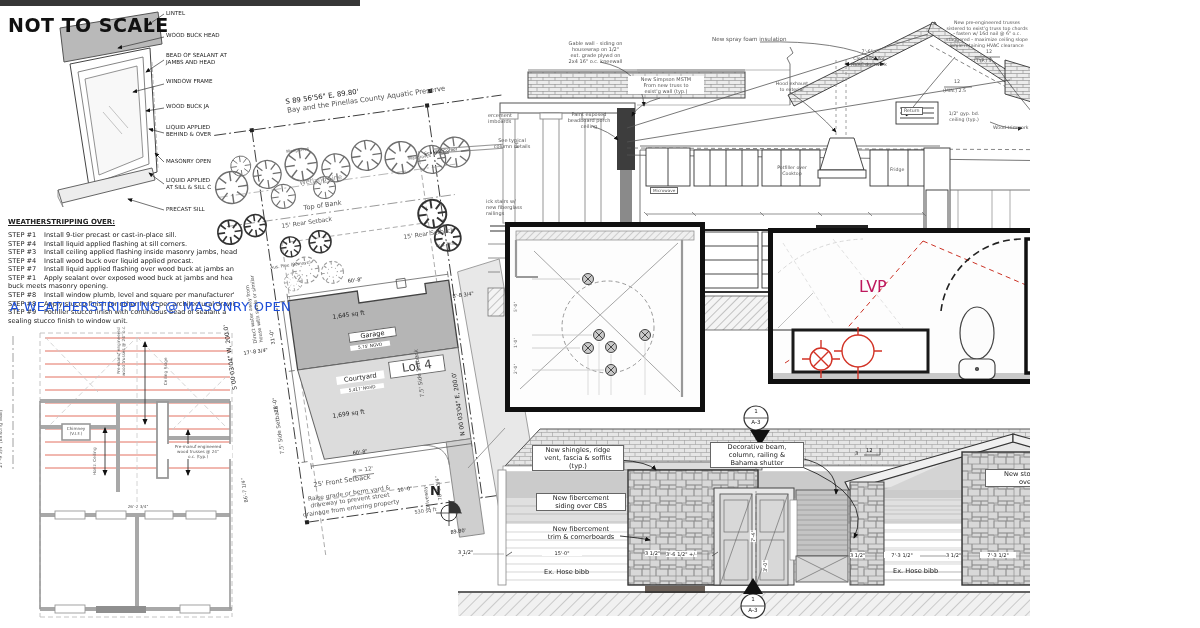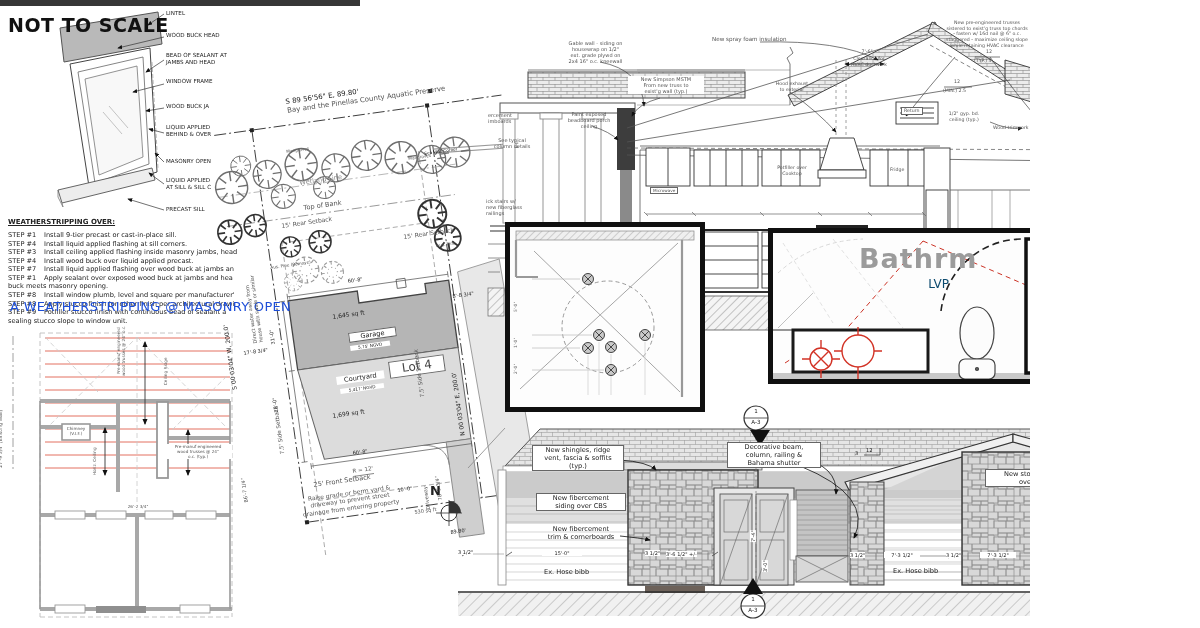--- a/index.html
+++ b/index.html
@@ -19,21 +19,21 @@
   .gray{color:#8f8f8f}.mid{color:#555}
   .hd{font-weight:bold;font-size:19px;letter-spacing:.5px;color:#111}
   .notes{position:absolute;left:8px;top:218px;width:256px;z-index:6;font-size:6.6px;line-height:1.3}
   .notes .nh{font-weight:bold;text-decoration:underline;margin-bottom:4px;font-size:7px}
   .srow{display:flex}
   .srow .sl{width:36px;flex:0 0 36px}
   .dtitle{position:absolute;left:10px;top:299px;font-size:13px;color:#1d4ed8;letter-spacing:.3px;z-index:6;white-space:nowrap}
   .inset{position:absolute;background:#fdfdfd;border:5px solid #101010;z-index:8}
   .inset svg{position:absolute;left:0;top:0}
   .bathname{position:absolute;left:86px;top:10px;font-size:27px;font-weight:bold;color:#9b9b9b;letter-spacing:1px;z-index:9}
-  .bathlvp{position:absolute;left:86px;top:44px;width:90px;text-align:right;font-size:12px;color:#0c4a6e;z-index:9}
+  .bathlvp{position:absolute;left:86px;top:44px;width:90px;text-align:left;font-size:16px;color:#be185d;z-index:9}
   .idim{position:absolute;font-size:4.4px;color:#666;z-index:9;white-space:nowrap}
 </style>
 </head>
 <body>
 
 <div class="canvas">
 
 <svg class="main" width="1200" height="628" viewBox="0 0 1200 628">
 <defs>
   <marker id="arr" markerWidth="7" markerHeight="7" refX="6" refY="3" orient="auto-start-reverse">
@@ -373,21 +373,21 @@
         <span>Install window plumb, level and square per manufacturer'</span>
       </div>
   <div class="srow">
         <span class="sl">STEP #8</span>
         <span>Apply stucco finish (or other finish per architectural drawi</span>
       </div>
   <div class="srow">
         <span class="sl">STEP #9</span>
         <span>Potfiller stucco finish with continuous bead of sealant a</span>
       </div>
-  <div>sealing stucco slope to window unit.</div>
+  <div>sealing stucco finish to window unit.</div>
 </div>
 <div class="dtitle">A  WEATHERSTRIPPING @ MASONRY OPEN</div>
 
 <div class="t f45 r90 mid" style="left:4px;top:462px;width:120px">27'-9 3/4" (Existing Wall)</div>
 <div class="t f4 r90 mid c" style="left:126px;top:388px;width:95px">Pre-manuf engineered
 wood trusses @ 24" o.c.</div>
 <div class="t f4 r90 mid" style="left:168px;top:380px;width:50px">Ceiling Ridge</div>
 <div class="t f4 c mid" style="left:62px;top:426px;width:28px">Chimney
 (V.I.F.)</div>
 <div class="t f4 r90 mid" style="left:97px;top:470px;width:55px">Horiz. Ceiling</div>
@@ -491,21 +491,21 @@
 Cooktop</div>
 <div class="t f45 mid" style="left:890px;top:167px">Fridge</div>
 
 <div class="t f65 b c" style="left:532px;top:445px;width:86px">New shingles, ridge
 vent, fascia &amp; soffits
 (typ.)</div>
 <div class="t f65 b c" style="left:536px;top:493px;width:84px">New fibercement
 siding over CBS</div>
 <div class="t f65 c" style="left:536px;top:525px;width:90px">New fibercement
 trim &amp; cornerboards</div>
-<div class="t f65 b c" style="left:727px;top:442px;width:88px">Decorative beam,
+<div class="t f65 b c" style="left:710px;top:442px;width:88px">Decorative beam,
 column, railing &amp;
 Bahama shutter</div>
 <div class="t f65 b c" style="left:985px;top:469px;width:92px">New stone veneer
 over CBS</div>
 <div class="t f65 w" style="left:1160px;top:535px">Half-wall</div>
 <div class="t f65" style="left:544px;top:568px">Ex. Hose bibb</div>
 <div class="t f65" style="left:893px;top:567px">Ex. Hose bibb</div>
 <div class="t f5 w" style="left:458px;top:549px">3 1/2"</div>
 <div class="t f5 w c" style="left:542px;top:550px;width:40px">15'-0"</div>
 <div class="t f5 w" style="left:645px;top:550px">3 1/2"</div>
@@ -603,17 +603,16 @@
       <circle cx="305" cy="45" r="4" fill="#111"></circle>
       <rect x="266" y="60" width="38" height="34" fill="none" stroke="#d23225" stroke-width="2"></rect>
       <circle cx="285" cy="77" r="13" fill="none" stroke="#d23225" stroke-width="2"></circle>
       <path d="M285,60V54 M285,94V100 M266,77H260" stroke="#d23225" stroke-width="1.4"></path>
       <circle cx="313" cy="77" r="10" fill="none" stroke="#d23225" stroke-width="1.6"></circle>
       <path d="M313,67 A10,10 0 0 1 313,87 A5,5 0 0 1 313,77 A5,5 0 0 0 313,67Z" fill="#d23225"></path>
       <rect x="258" y="112" width="97" height="24" rx="8" fill="#fff" stroke="#333" stroke-width="1.5"></rect>
       <circle cx="340" cy="126" r="2.5" fill="#222"></circle>
     </g>
   </svg>
-  <div class="bathname">Bathrm</div>
   <div class="bathlvp">LVP</div>
 </div>
 
 </div>
 
 </body></html>

